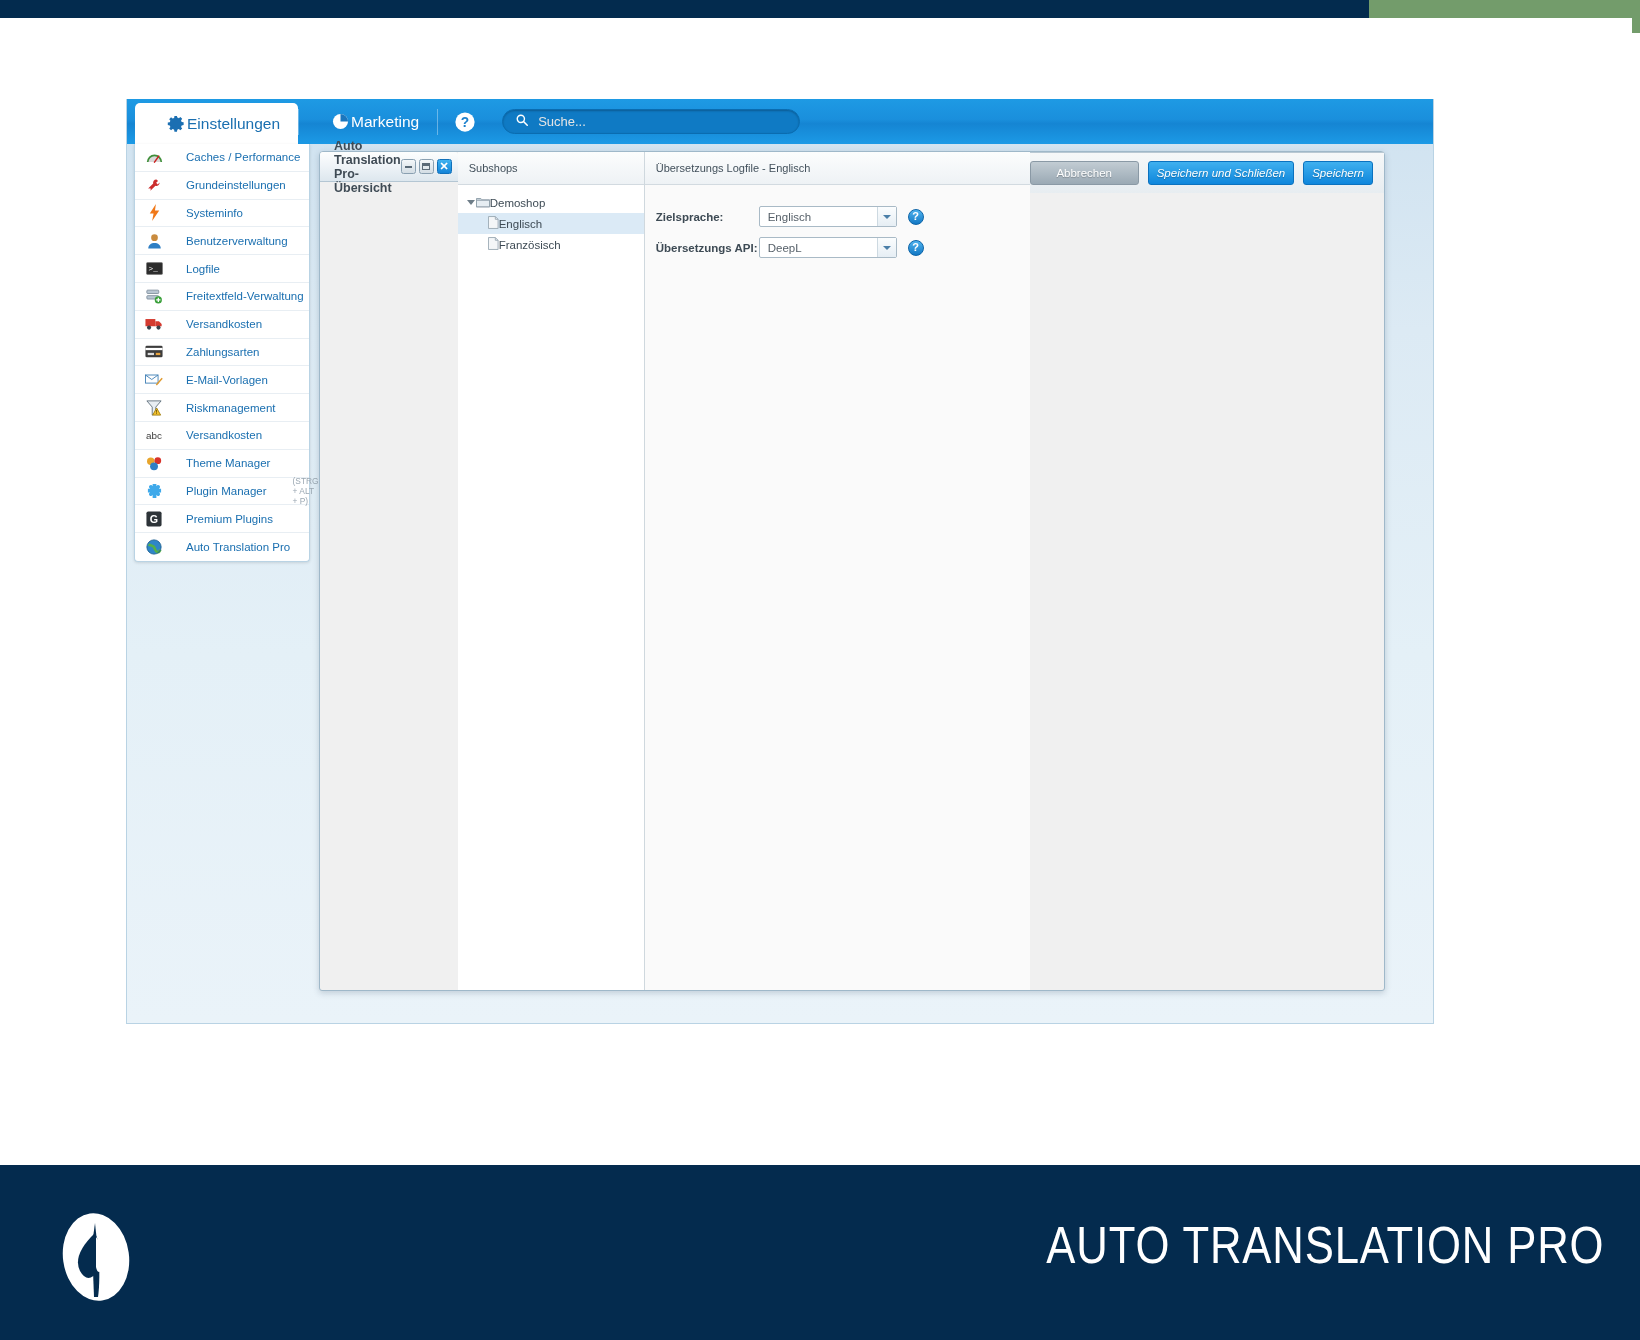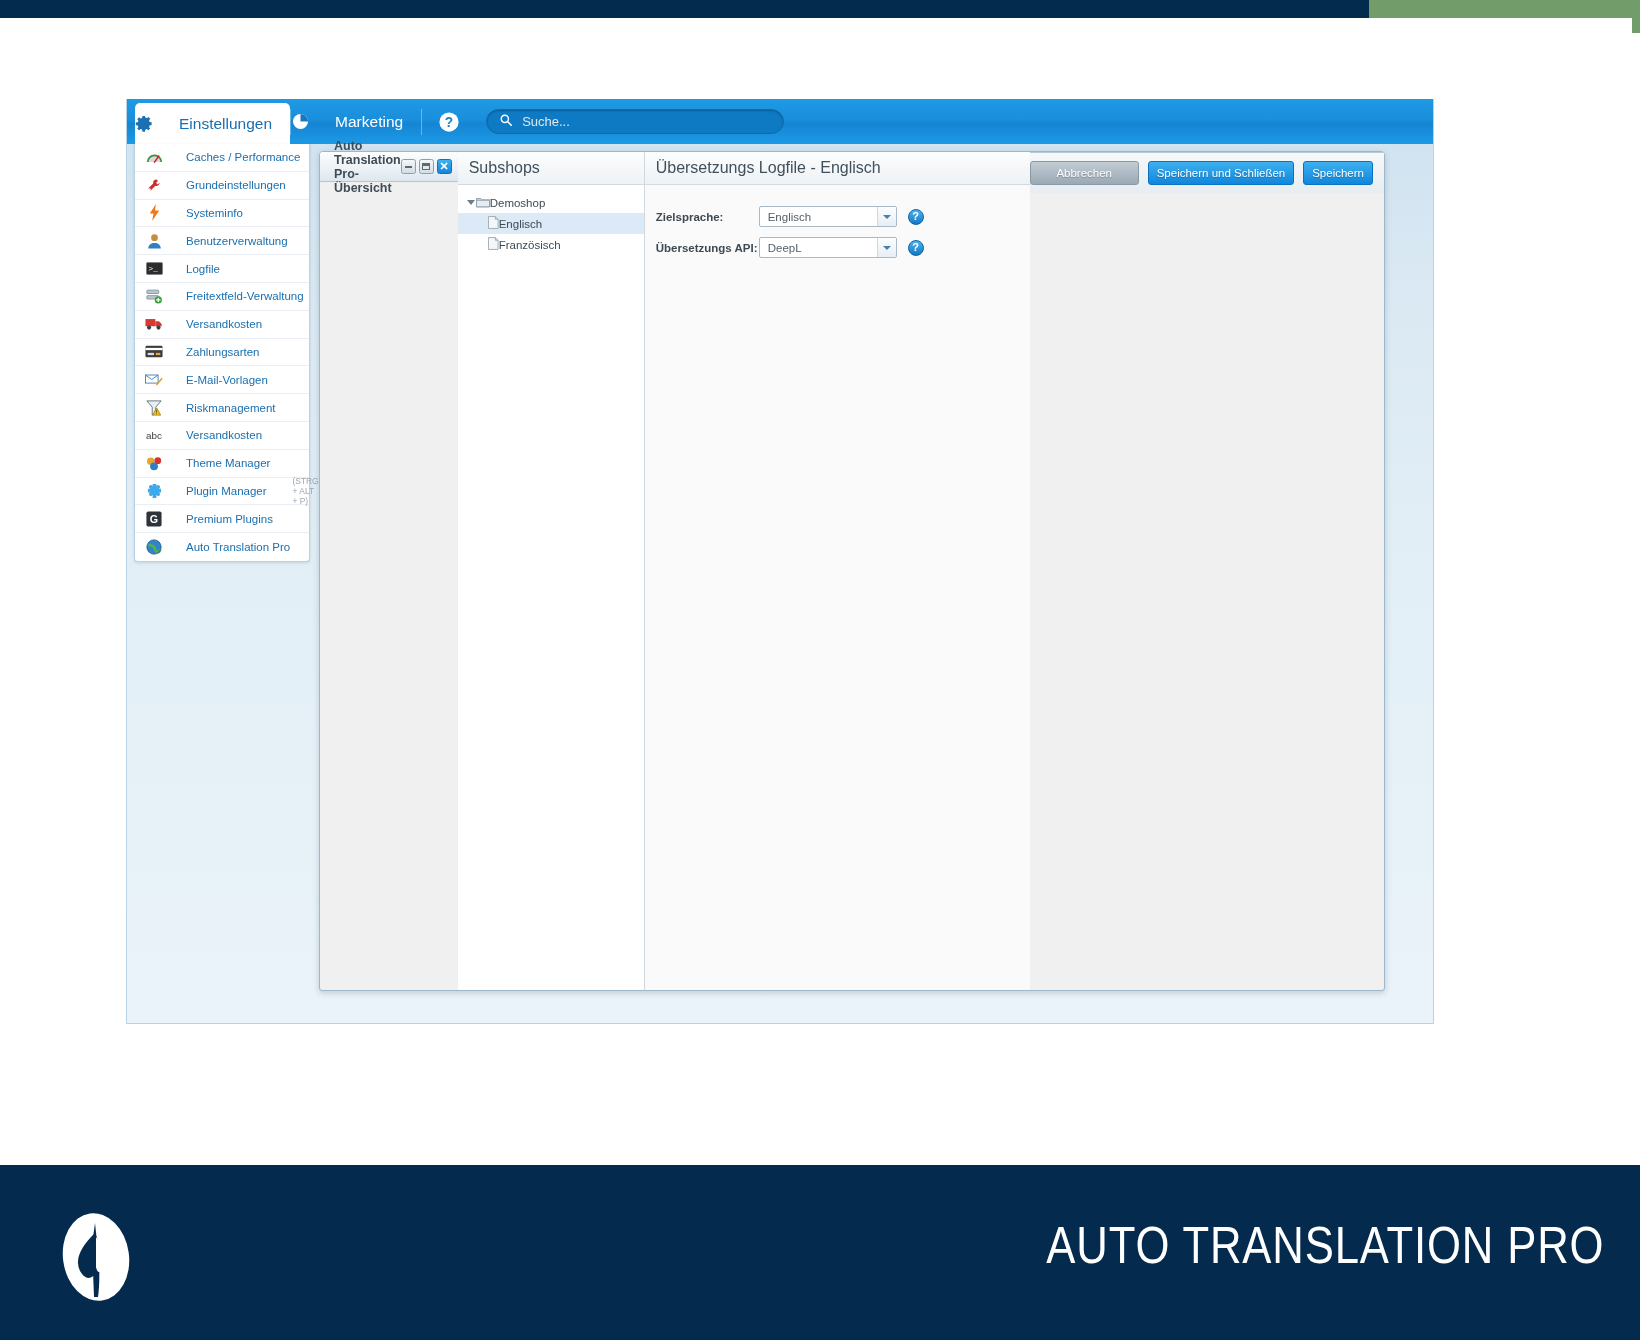--- a/index.html
+++ b/index.html
@@ -29,22 +29,22 @@
     border:1px solid #b9d3e4; border-top:none;
   }
 
   
   .toolbar {
     position:absolute; left:0; top:0; width:100%; height:45px;
     background:linear-gradient(to bottom,#1e9ae4 0%, #1a8fdc 45%, #1585d3 55%, #1c9ae6 100%);
     display:flex; align-items:stretch;
   }
   .tab {
-    display:flex; align-items:center; gap:25px;
-    padding:0 18px 0 0; height:45px; cursor:default;
+    display:flex; align-items:center; gap:1px;
+    padding:0 18px 0 32px; height:45px; cursor:default;
     color:#ffffff; font-size:15.5px; position:relative;
   }
   .tab.active {
     background:#ffffff; color:#1a6fb0;
     border-radius:5px 5px 0 0;
     margin:4px 0 0 8px; height:41px;
   }
   .tab-sep { width:1px; height:26px; background:rgba(255,255,255,.35); align-self:center; }
   .gear-ic { width:19px; height:19px; position:relative; display:inline-block; }
   .gear-ic svg { display:block; }
@@ -115,21 +115,21 @@
     width:187px; flex:0 0 187px;
     background:#ffffff;
     border-right:1px solid #cfd8de;
     display:flex; flex-direction:column;
   }
   .panel-head {
     height:23px; flex:0 0 23px;
     background:linear-gradient(to bottom,#fcfdfd,#eef2f5);
     border-bottom:1px solid #d2dae0;
     display:flex; align-items:center; padding:16px 11px;
-    font-size:16px; color:#42505b;
+    font-size:11px; color:#42505b;
   }
   .tree { padding-top:7px; font-size:11.5px; color:#3d4a54; }
   .tree-row { display:flex; align-items:center; height:21px; padding-left:9px; }
   .tree-row.child { padding-left:30px; }
   .tree-row.sel { background:#dbeaf6; }
   .tri-d { width:0;height:0; border-top:5px solid #6e7d88;
     border-left:4px solid transparent; border-right:4px solid transparent; margin-right:1px;}
 
   .options { flex:1; display:flex; flex-direction:column; background:#fafafa; }
   .form { padding:16px 0 0 11px; }
@@ -165,21 +165,21 @@
     display:flex; align-items:center; justify-content:flex-end;
     gap:9px; padding-right:11px;
   }
   .btn {
     height:24px; border-radius:3px; padding:0 8px;
     display:flex; align-items:center; justify-content:center;
     font-size:11.5px; color:#ffffff; border:1px solid;
     text-shadow:0 1px 1px rgba(0,0,0,.25); white-space:nowrap;
   }
   .btn.grey { background:linear-gradient(to bottom,#c2ccd3,#9aa9b4); border-color:#8a99a5; min-width:109px; }
-  .btn.blue { background:linear-gradient(to bottom,#3fb0ef,#0e86dc); border-color:#0b72bf; }
+  .btn.blue { background:linear-gradient(to bottom,#3fb0ef,#0e86dc); border-color:#0b72bf;font-style:italic; }
 
   
   .brand {
     position:absolute; left:0; bottom:0; width:1640px; height:175px;
     background:#042b4e;
   }
   .brand-logo { position:absolute; left:48px; top:46px; width:96px; height:92px; }
   .brand-text {
     position:absolute; right:36px; top:50px;
     color:#ffffff; font-size:52px; letter-spacing:1px;

